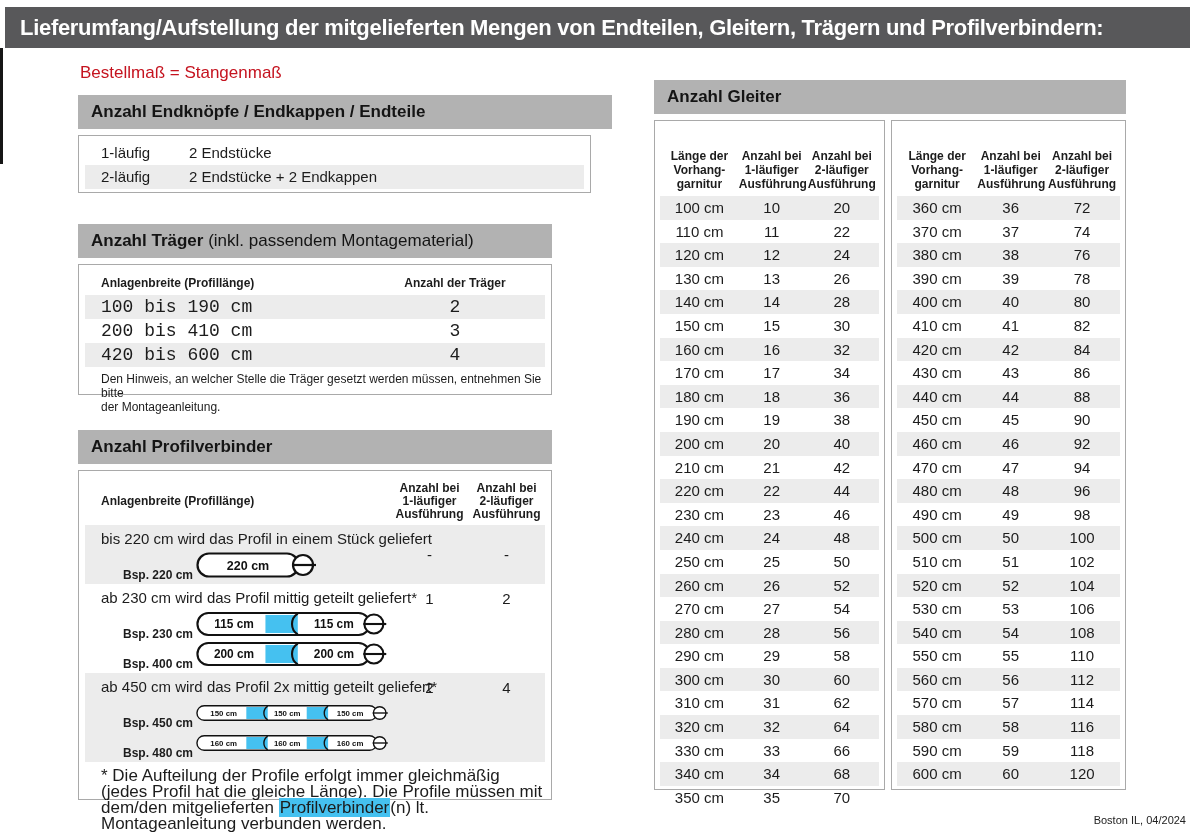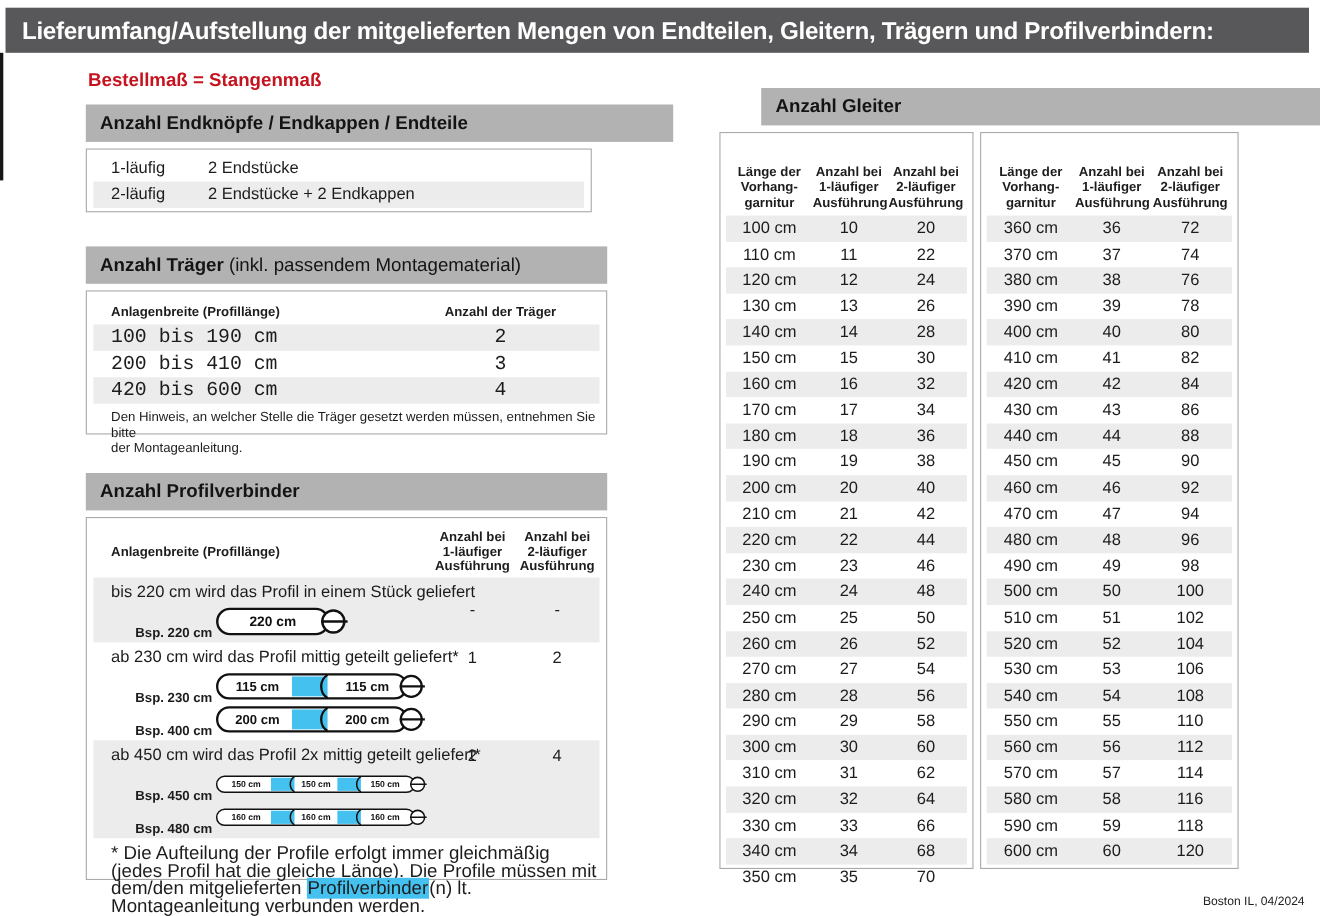--- a/index.html
+++ b/index.html
@@ -8,34 +8,34 @@
     background:#ffffff; font-family:"Liberation Sans", sans-serif; color:#1c1c1c;
   }
   
   .titlebar {
     position:absolute; left:5px; top:7px; width:1170px; height:41px;
     background:#58585a; color:#fff; font-weight:bold; font-size:22px;
     line-height:41px; padding-left:15px; letter-spacing:-0.3px; white-space:nowrap;
   }
   .edge-artifact { position:absolute; left:0; top:48px; width:3px; height:116px; background:#161616; }
   
-  .order-note { position:absolute; left:80px; top:63px; color:#c5131f; font-size:17px; font-weight:bold; }
+  .order-note { position:absolute; left:80px; top:63px; color:#c5131f; font-size:17px; font-weight:normal; }
   
   .sec {
     position:absolute; background:#b2b2b2; height:34px; line-height:34px;
     font-size:17px; font-weight:bold; color:#141414; padding-left:13px; box-sizing:border-box;
   }
   .sec .light { font-weight:normal; }
   #sec-endteile { left:78px; top:95px;  width:534px; }
   #sec-traeger  { left:78px; top:224px; width:474px; }
   #sec-pv       { left:78px; top:430px; width:474px; }
-  #sec-gleiter  { left:692px; top:80px; width:508px; }
+  #sec-gleiter  { left:654px; top:80px; width:472px; }
   
   .box { position:absolute; background:#fff; border:1px solid #a9a9a9; box-sizing:border-box; padding:5px 6px; }
-  #box-endteile { left:78px; top:135px; width:460px; height:58px; }
+  #box-endteile { left:78px; top:135px; width:513px; height:58px; }
   #box-traeger  { left:78px; top:264px; width:474px; height:131px; }
   #box-pv       { left:78px; top:470px; width:474px; height:330px; padding:6px; }
   #box-gleiter-left  { left:654px; top:120px; width:231px; height:670px; padding:5px; }
   #box-gleiter-right { left:891px; top:120px; width:235px; height:670px; padding:5px; }
   .striped { background:#ececec; }
   
   .e-row { display:flex; height:24px; line-height:24px; font-size:15px; padding-left:16px; }
   .e-row .lab { width:88px; }
   
   .t-head { display:flex; align-items:center; height:25px; font-size:12px; font-weight:bold; }

